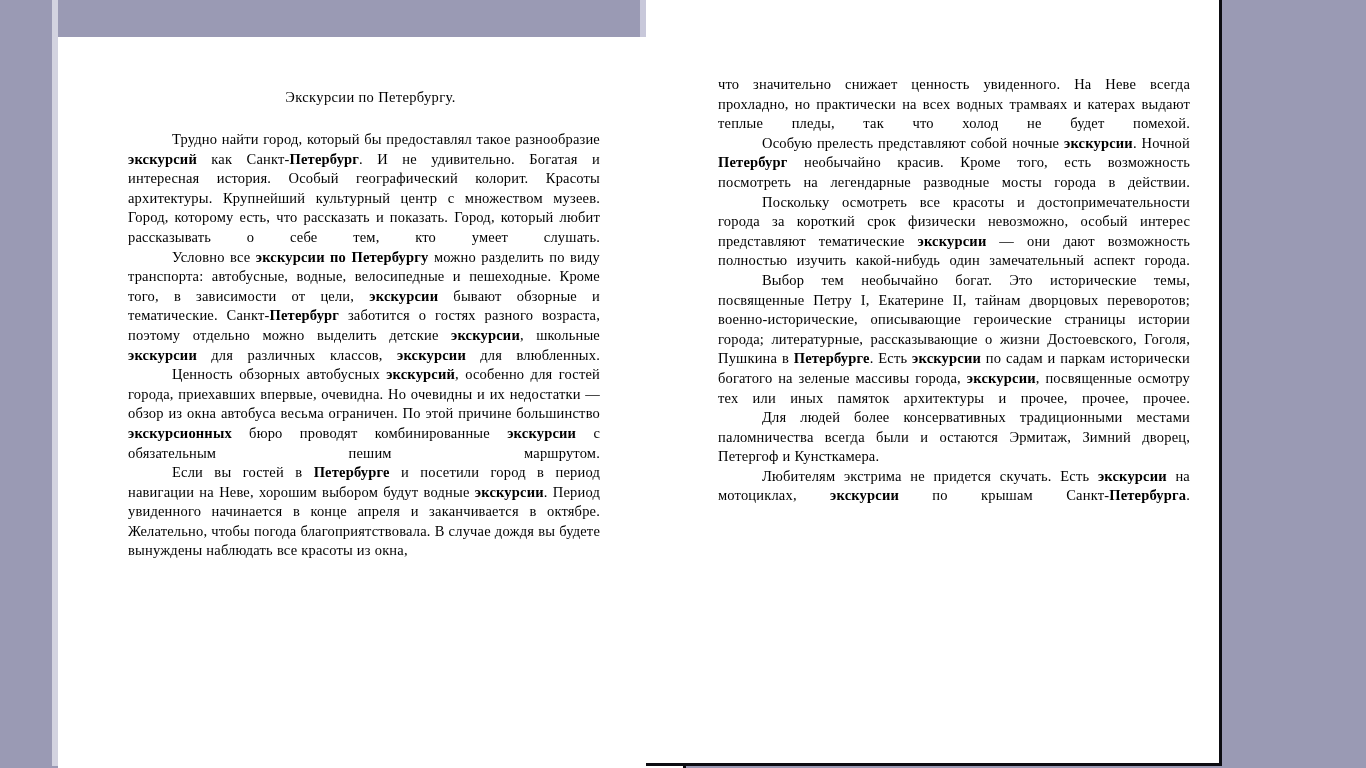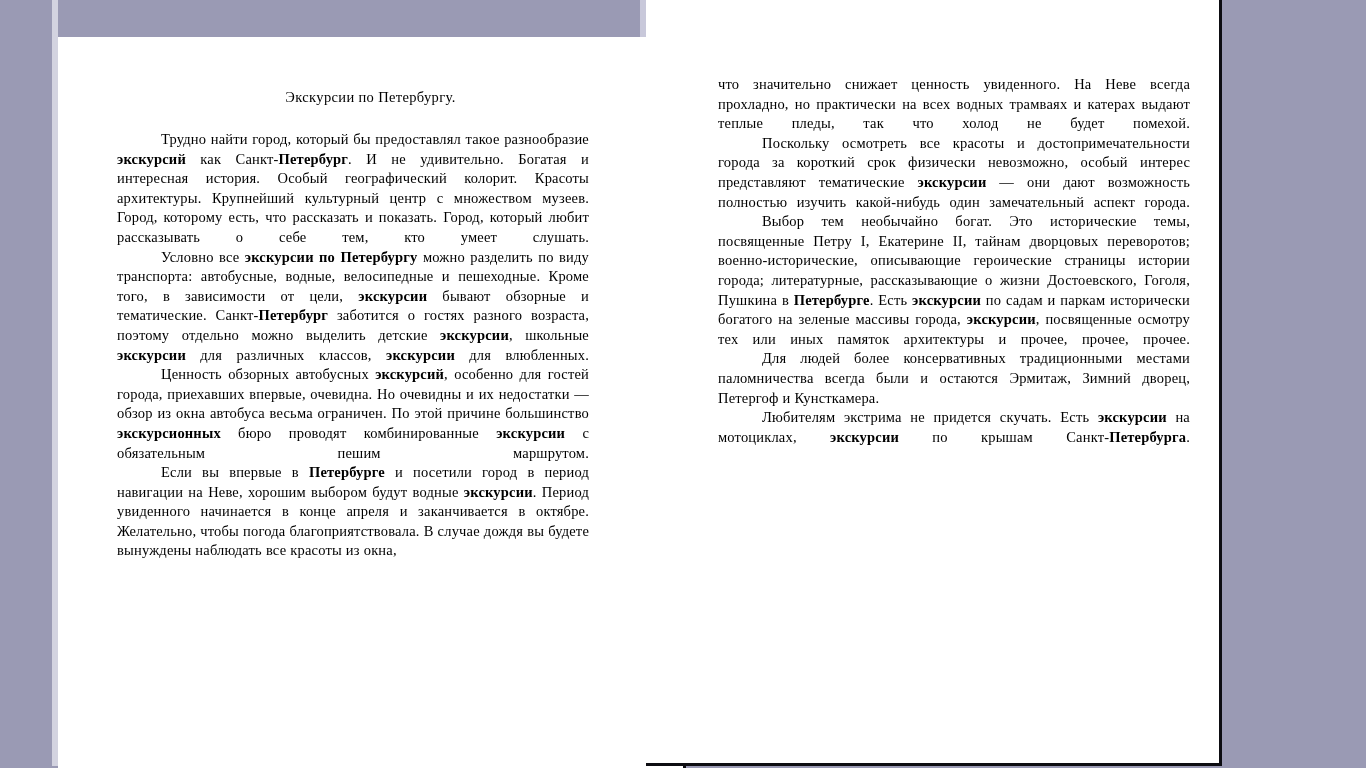--- a/index.html
+++ b/index.html
@@ -61,21 +61,21 @@
     font-size: 14.5px;
     line-height: 19.6px;
     color: #000000;
     text-align: justify;
     text-justify: inter-word;
     letter-spacing: 0.18px;
     word-spacing: 0.2px;
     hyphens: none;
   }
   .col-left {
-    left: 59px;
+    left: 70px;
     top: 93px;
     width: 472px;
   }
   .col-right {
     left: 72px;
     top: 47px;
     width: 472px;
     margin-top: 28px;
   }
   .para {
@@ -121,29 +121,30 @@
   <div class="page-edge-light-left"></div>
   <div class="page-edge-light-right"></div>
 
   <div class="page page-left">
     <div class="page-inner">
       <div class="doc-title">Экскурсии по Петербургу.</div>
       <div class="col-text col-left">
           <div class="para justify-all"><span>Трудно найти город, который бы предоставлял такое разнообразие </span><b>экскурсий</b><span> как Санкт-</span><b>Петербург</b><span>. И не удивительно. Богатая и интересная история. Особый географический колорит. Красоты архитектуры. Крупнейший культурный центр с множеством музеев. Город, которому есть, что рассказать и показать. Город, который любит рассказывать о себе тем, кто умеет слушать.</span></div>
           <div class="para justify-all"><span>Условно все </span><b>экскурсии по Петербургу</b><span> можно разделить по виду транспорта: автобусные, водные, велосипедные и пешеходные. Кроме того, в зависимости от цели, </span><b>экскурсии</b><span> бывают обзорные и тематические. Санкт-</span><b>Петербург</b><span> заботится о гостях разного возраста, поэтому отдельно можно выделить детские </span><b>экскурсии</b><span>, школьные </span><b>экскурсии</b><span> для различных классов, </span><b>экскурсии</b><span> для влюбленных.</span></div>
           <div class="para justify-all"><span>Ценность обзорных автобусных </span><b>экскурсий</b><span>, особенно для гостей города, приехавших впервые, очевидна. Но очевидны и их недостатки — обзор из окна автобуса весьма ограничен. По этой причине большинство </span><b>экскурсионных</b><span> бюро проводят комбинированные </span><b>экскурсии</b><span> с обязательным пешим маршрутом.</span></div>
-          <div class="para"><span>Если вы впервые в </span><b>Петербурге</b><span> и посетили город в период навигации на Неве, хорошим выбором будут водные </span><b>экскурсии</b><span>. Период увиденного начинается в конце апреля и заканчивается в октябре. Желательно, чтобы погода благоприятствовала. В случае дождя вы будете вынуждены наблюдать все красоты из окна,</span></div>
+          <div class="para"><span>Если вы гостей в </span><b>Петербурге</b><span> и посетили город в период навигации на Неве, хорошим выбором будут водные </span><b>экскурсии</b><span>. Период увиденного начинается в конце апреля и заканчивается в октябре. Желательно, чтобы погода благоприятствовала. В случае дождя вы будете вынуждены наблюдать все красоты из окна,</span></div>
         </div>
     </div>
   </div>
 
   <div class="page page-right">
     <div class="page-inner">
       <div class="col-text col-right">
           <div class="para cont justify-all"><span>что значительно снижает ценность увиденного. На Неве всегда прохладно, но практически на всех водных трамваях и катерах выдают теплые пледы, так что холод не будет помехой.</span></div>
+          <div class="para justify-all"><span>Особую прелесть представляют собой ночные </span><b>экскурсии</b><span>. Ночной </span><b>Петербург</b><span> необычайно красив. Кроме того, есть возможность посмотреть на легендарные разводные мосты города в действии.</span></div>
           <div class="para justify-all"><span>Поскольку осмотреть все красоты и достопримечательности города за короткий срок физически невозможно, особый интерес представляют тематические </span><b>экскурсии</b><span> — они дают возможность полностью изучить какой-нибудь один замечательный аспект города.</span></div>
           <div class="para justify-all"><span>Выбор тем необычайно богат. Это исторические темы, посвященные Петру I, Екатерине II, тайнам дворцовых переворотов; военно-исторические, описывающие героические страницы истории города; литературные, рассказывающие о жизни Достоевского, Гоголя, Пушкина в </span><b>Петербурге</b><span>. Есть </span><b>экскурсии</b><span> по садам и паркам исторически богатого на зеленые массивы города, </span><b>экскурсии</b><span>, посвященные осмотру тех или иных памяток архитектуры и прочее, прочее, прочее.</span></div>
           <div class="para"><span>Для людей более консервативных традиционными местами паломничества всегда были и остаются Эрмитаж, Зимний дворец, Петергоф и Кунсткамера.</span></div>
           <div class="para justify-all"><span>Любителям экстрима не придется скучать. Есть </span><b>экскурсии</b><span> на мотоциклах, </span><b>экскурсии</b><span> по крышам Санкт-</span><b>Петербурга</b><span>.</span></div>
         </div>
     </div>
   </div>
 
 </div>
 

